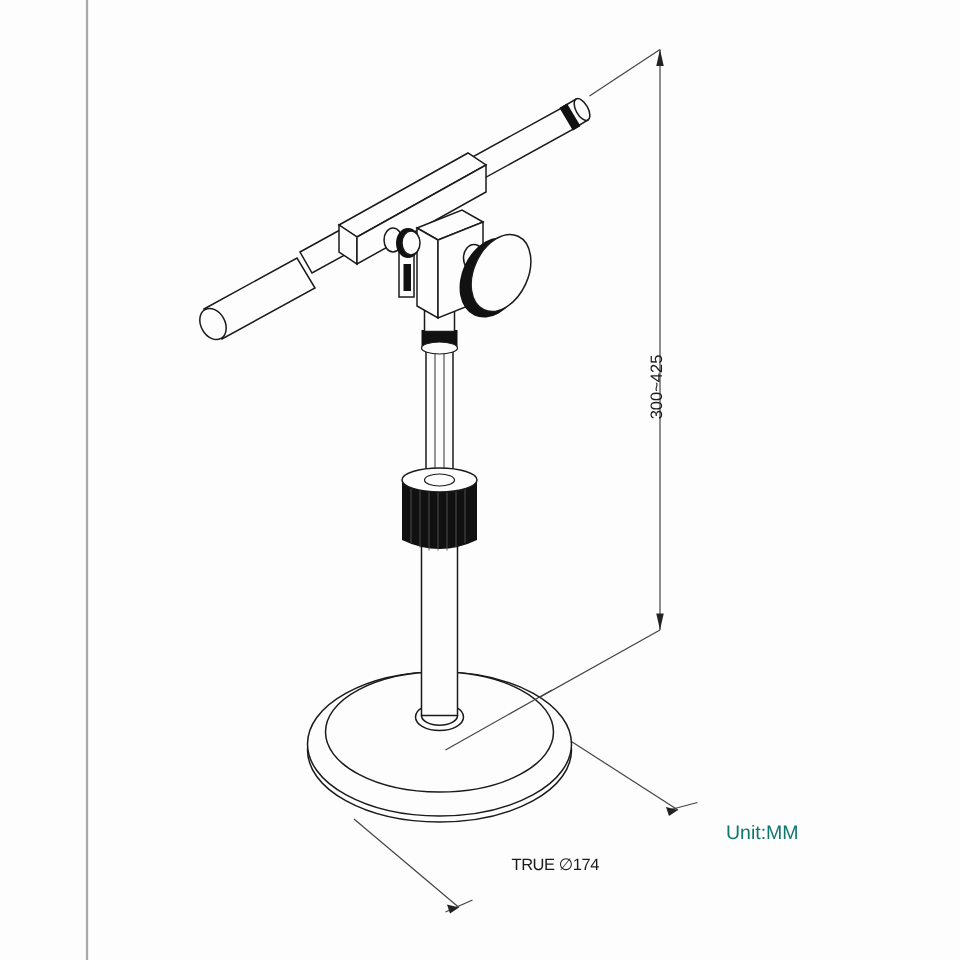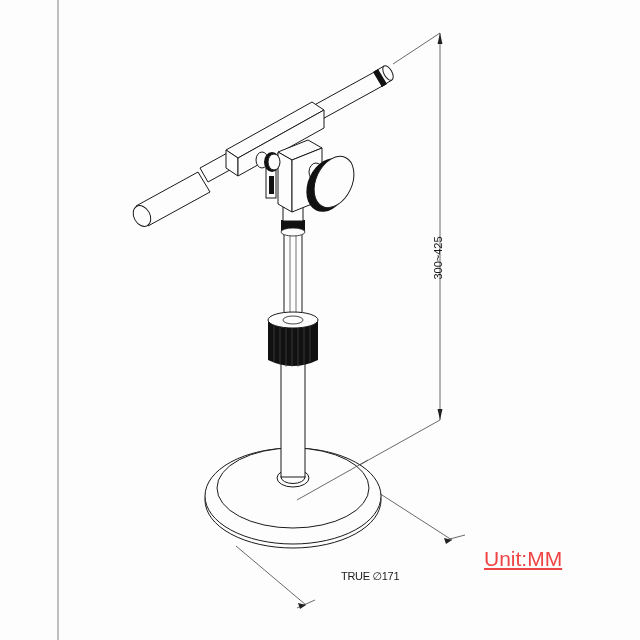--- a/index.html
+++ b/index.html
@@ -1,21 +1,21 @@
 <!DOCTYPE html>
 <html><head>
 <meta charset="utf-8">
 <style>
   html, body { margin: 0; padding: 0; background: #fdfdfd; }
   #canvas { position: relative; width: 640px; height: 640px; overflow: hidden; background: #fdfdfd; }
   svg { position: absolute; left: 0; top: 0; }
   .lbl { position: absolute; font-family: "Liberation Sans", sans-serif; color: #1a1a1a; white-space: nowrap; }
   #dim-height { left: 408px; top: 252px; font-size: 11px; transform: rotate(-90deg); transform-origin: center; width: 60px; text-align: center; }
   #dim-diameter { left: 341px; top: 570px; font-size: 11px; letter-spacing: -0.3px; }
-  #unit-label { left: 484px; top: 547px; font-size: 21px; color: #ef4444; text-decoration: underline; }
+  #unit-label { left: 484px; top: 547px; font-size: 13px; color: #0f766e; }
 </style>
 </head>
 <body>
 
 <div id="canvas">
 <svg width="640" height="640" viewBox="0 0 640 640">
 
   <line x1="58" y1="0" x2="58" y2="640" stroke="#aaaaaa" stroke-width="1.5"></line>
 
   <g stroke="#444" stroke-width="0.8" fill="none">
@@ -104,15 +104,15 @@
     <ellipse cx="274" cy="162" rx="6" ry="8" fill="#fdfdfd" stroke="#1a1a1a" stroke-width="1"></ellipse>
   </g>
   <g>
     <ellipse cx="316" cy="172" rx="7" ry="9" fill="#fdfdfd" stroke="#1a1a1a" stroke-width="1"></ellipse>
     <ellipse cx="328" cy="185" rx="20" ry="28" transform="rotate(25 328 185)" fill="#111"></ellipse>
     <ellipse cx="334" cy="182" rx="18" ry="27" transform="rotate(25 334 182)" fill="#fdfdfd" stroke="#1a1a1a" stroke-width="1"></ellipse>
   </g>
 </svg>
 
 <div class="lbl" id="dim-height">300~425</div>
-<div class="lbl" id="dim-diameter">TRUE ∅171</div>
+<div class="lbl" id="dim-diameter">TRUE ∅174</div>
 <div class="lbl" id="unit-label">Unit:MM</div>
 </div>
 
 </body></html>

